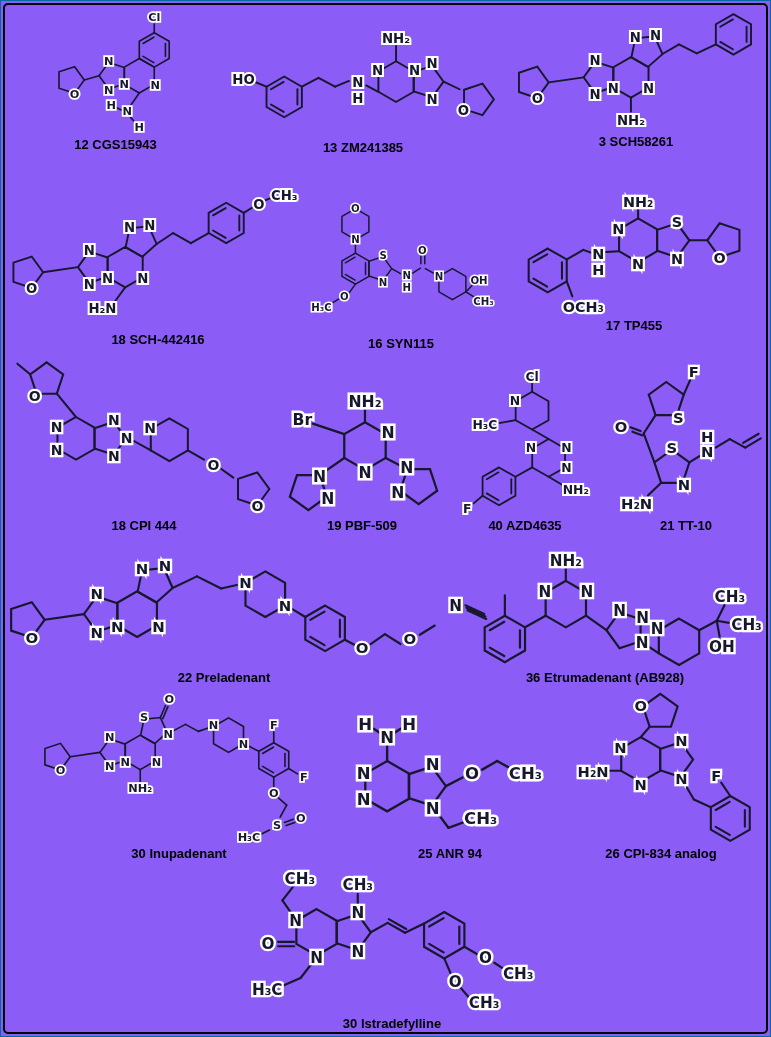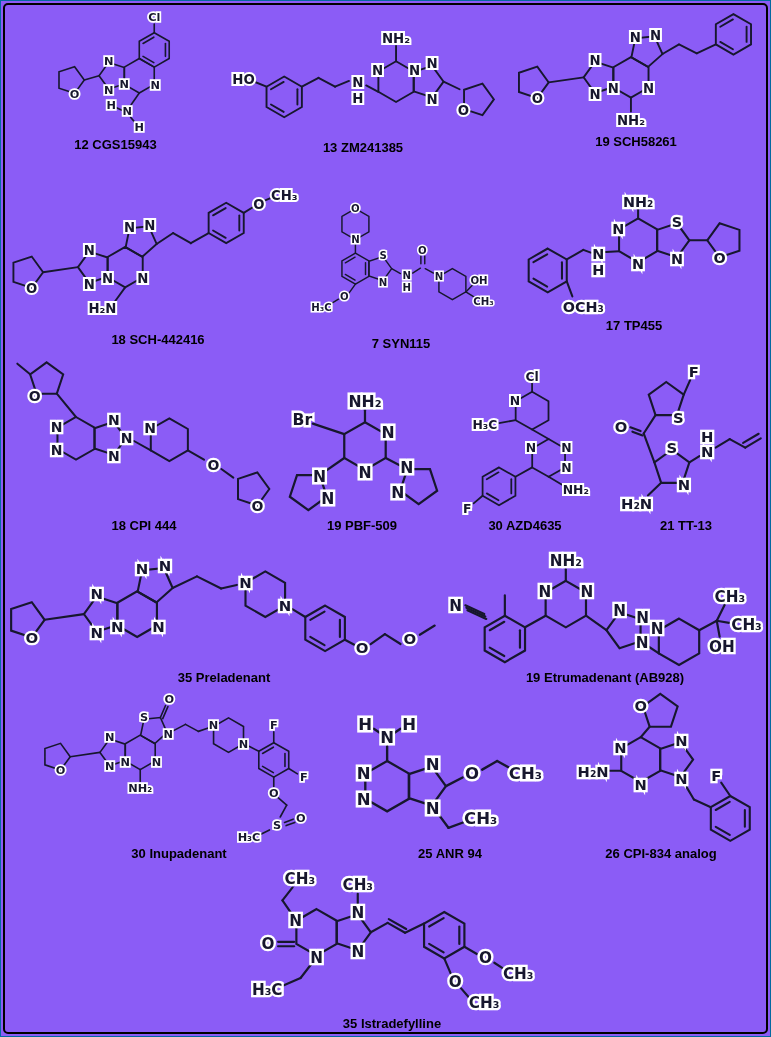--- a/index.html
+++ b/index.html
@@ -110,21 +110,21 @@
       <text x="34" y="85">O</text>
       <text x="79.6" y="54.5">N</text>
       <text x="79.6" y="81.5">N</text>
       <text x="94.1" y="77">N</text>
       <text x="122" y="77">N</text>
       <text x="111.5" y="36.5">N</text>
       <text x="127.5" y="35">N</text>
       <text x="108" y="102">NH₂</text>
     </g>
   </svg>
-  <div class="clabel">19 SCH58261</div>
+  <div class="clabel">3 SCH58261</div>
 </div>
 
 <div class="cell" style="left:4px;top:168px;width:298px;height:176px">
   <svg viewBox="16 22 236 108">
     <g class="sk">
       <use href="#pn" transform="translate(30,92)"></use>
       <line x1="43" y1="92" x2="70.6" y2="88"></line>
       <use href="#pn" transform="translate(83.6,88) rotate(180)"></use>
       <use href="#hx" transform="translate(108,88)"></use>
       <use href="#pn" transform="translate(120.2,66.9) rotate(-60)"></use>
@@ -178,21 +178,21 @@
       <text x="105" y="83">N</text>
       <text x="105" y="95">H</text>
       <text x="121" y="57">O</text>
       <text x="138.1" y="84">N</text>
       <text x="179.5" y="88">OH</text>
       <text x="184" y="109.5">CH₃</text>
       <text x="17" y="116">H₃C</text>
       <text x="40.5" y="104.5">O</text>
     </g>
   </svg>
-  <div class="clabel">7 SYN115</div>
+  <div class="clabel">16 SYN115</div>
 </div>
 
 <div class="cell" style="left:500px;top:186px;width:258px;height:144px">
   <svg viewBox="22 4 158 92">
     <g class="sk">
       <use href="#bz" transform="translate(38,62)"></use>
       <line x1="51.9" y1="70" x2="56" y2="81"></line>
       <line x1="51.9" y1="54" x2="64" y2="47"></line>
       <line x1="64" y1="47" x2="69.5" y2="49"></line>
       <line x1="80.5" y1="48.5" x2="90.1" y2="48"></line>
@@ -288,21 +288,21 @@
       <text x="96" y="9">Cl</text>
       <text x="81.5" y="29.5">N</text>
       <text x="56" y="49.5">H₃C</text>
       <text x="125" y="69.5">N</text>
       <text x="125" y="86.5">N</text>
       <text x="95" y="69.5">N</text>
       <text x="133" y="105">NH₂</text>
       <text x="41" y="120.5">F</text>
     </g>
   </svg>
-  <div class="clabel">30 AZD4635</div>
+  <div class="clabel">40 AZD4635</div>
 </div>
 
 <div class="cell" style="left:602px;top:352px;width:158px;height:178px">
   <svg viewBox="46 10 112 108">
     <g class="sk">
       <use href="#pn" transform="translate(88,38) rotate(-90)"></use>
       <line x1="100.4" y1="34" x2="105" y2="23.5"></line>
       <line x1="80.4" y1="48.5" x2="72" y2="61.5"></line>
       <line x1="69.8" y1="59.8" x2="62.6" y2="57.1"></line>
       <line x1="71.2" y1="62.9" x2="64" y2="60.2"></line>
@@ -319,21 +319,21 @@
       <text x="107.5" y="17.5">F</text>
       <text x="96.5" y="50">S</text>
       <text x="56" y="56.5">O</text>
       <text x="92" y="71.5">S</text>
       <text x="100.5" y="98">N</text>
       <text x="67" y="111">H₂N</text>
       <text x="117" y="74.5">N</text>
       <text x="117" y="63.5">H</text>
     </g>
   </svg>
-  <div class="clabel">21 TT-13</div>
+  <div class="clabel">21 TT-10</div>
 </div>
 
 <div class="cell" style="left:4px;top:540px;width:430px;height:142px">
   <svg viewBox="14 19 302 72">
     <g class="sk">
       <use href="#pn" transform="translate(26,64)"></use>
       <line x1="39" y1="64" x2="66.6" y2="60"></line>
       <use href="#pn" transform="translate(79.6,60) rotate(180)"></use>
       <use href="#hx" transform="translate(104,60)"></use>
       <use href="#pn" transform="translate(116.2,38.9) rotate(-60)"></use>
@@ -355,21 +355,21 @@
       <text x="90.1" y="69">N</text>
       <text x="119" y="69">N</text>
       <text x="107.5" y="28">N</text>
       <text x="123.5" y="26.5">N</text>
       <text x="180.1" y="38">N</text>
       <text x="207.9" y="54.5">N</text>
       <text x="262" y="84">O</text>
       <text x="295.5" y="77.5">O</text>
     </g>
   </svg>
-  <div class="clabel">35 Preladenant</div>
+  <div class="clabel">22 Preladenant</div>
 </div>
 
 <div class="cell" style="left:436px;top:540px;width:328px;height:142px">
   <svg viewBox="4 6 226 80">
     <g class="sk">
       <line x1="21.5" y1="46.5" x2="34.5" y2="52.5"></line>
       <line x1="20.8" y1="44.8" x2="33.8" y2="50.8"></line>
       <line x1="22.2" y1="48.2" x2="35.2" y2="54.2"></line>
       <use href="#bz" transform="translate(48,68)"></use>
       <line x1="48" y1="52" x2="48" y2="38"></line>
@@ -392,21 +392,21 @@
       <text x="104.5" y="35.5">N</text>
       <text x="127" y="48.5">N</text>
       <text x="143" y="53.5">N</text>
       <text x="142.5" y="70.5">N</text>
       <text x="153" y="61.5">N</text>
       <text x="203" y="39">CH₃</text>
       <text x="214.5" y="58.5">CH₃</text>
       <text x="197.5" y="73.5">OH</text>
     </g>
   </svg>
-  <div class="clabel">19 Etrumadenant (AB928)</div>
+  <div class="clabel">36 Etrumadenant (AB928)</div>
 </div>
 
 <div class="cell" style="left:4px;top:686px;width:340px;height:172px">
   <svg viewBox="14 25 252 143">
     <g class="sk">
       <use href="#pn" transform="translate(26,86)"></use>
       <line x1="39" y1="86" x2="66.6" y2="82"></line>
       <use href="#pn" transform="translate(79.6,82) rotate(180)"></use>
       <use href="#hx" transform="translate(104,82)"></use>
       <use href="#pn" transform="translate(116.2,60.9) rotate(-60)"></use>
@@ -537,17 +537,17 @@
       <text x="124.4" y="54.5">N</text>
       <text x="124.4" y="81.5">N</text>
       <text x="62.5" y="76">O</text>
       <text x="62" y="107.5">H₃C</text>
       <text x="212.5" y="86">O</text>
       <text x="235" y="96.5">CH₃</text>
       <text x="191.5" y="102.5">O</text>
       <text x="211.5" y="117">CH₃</text>
     </g>
   </svg>
-  <div class="clabel">35 Istradefylline</div>
+  <div class="clabel">30 Istradefylline</div>
 </div>
 
 </div>
 </div>
 
 </body></html>

